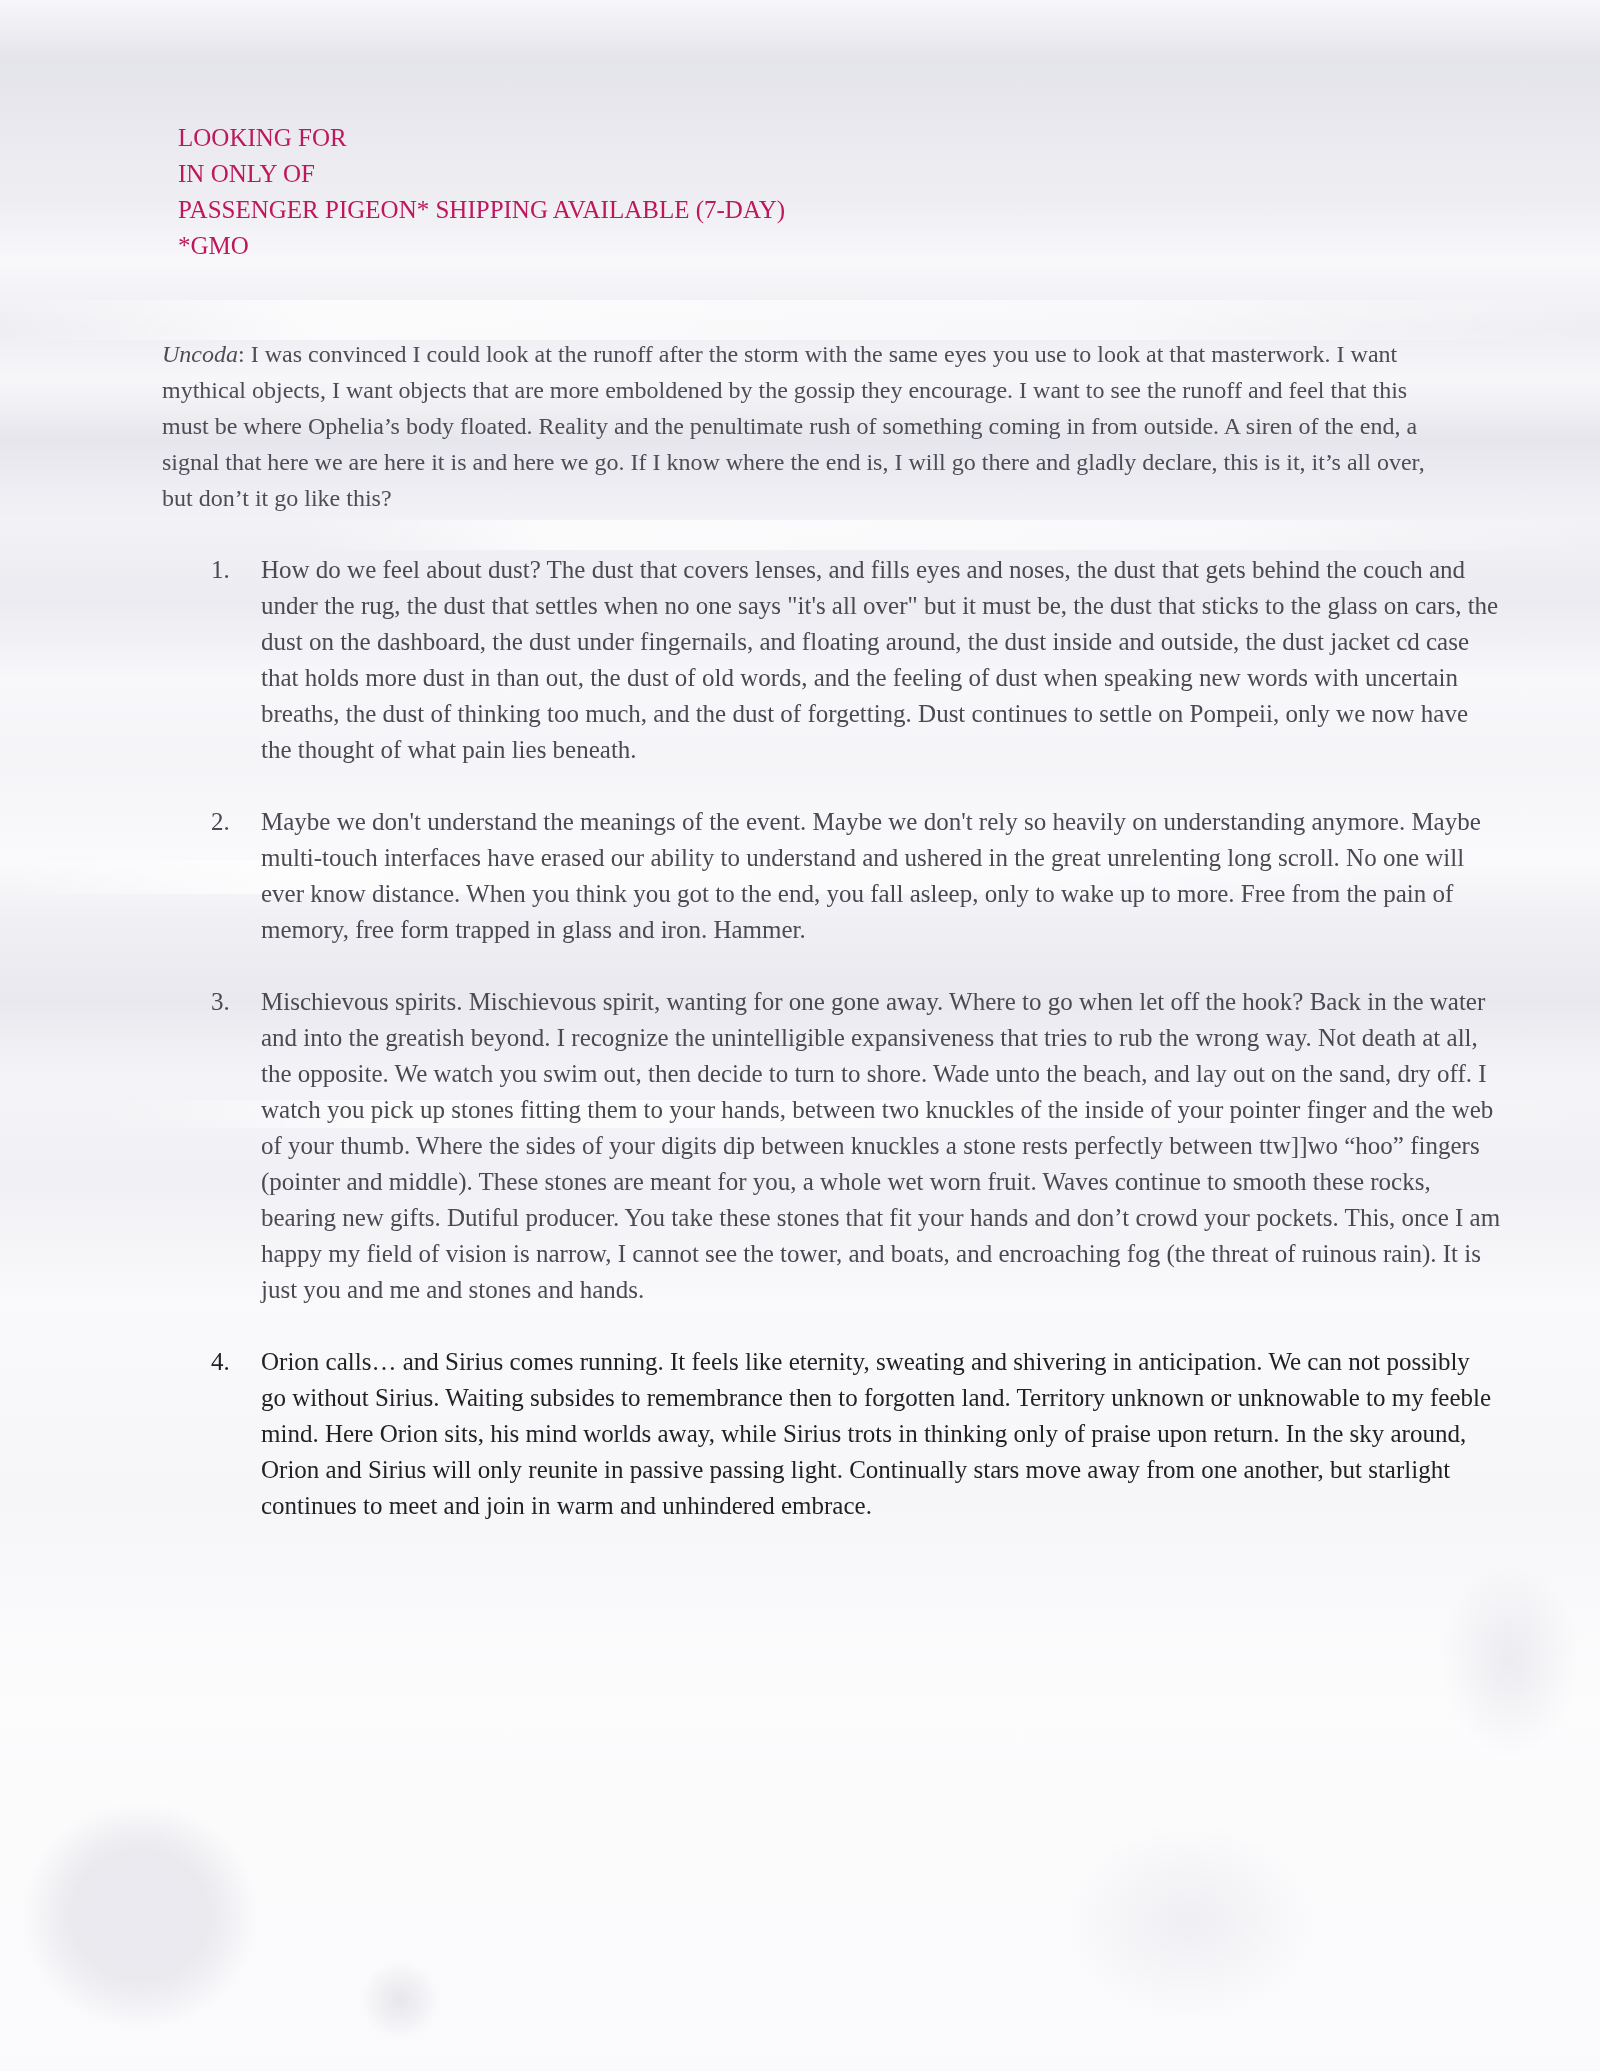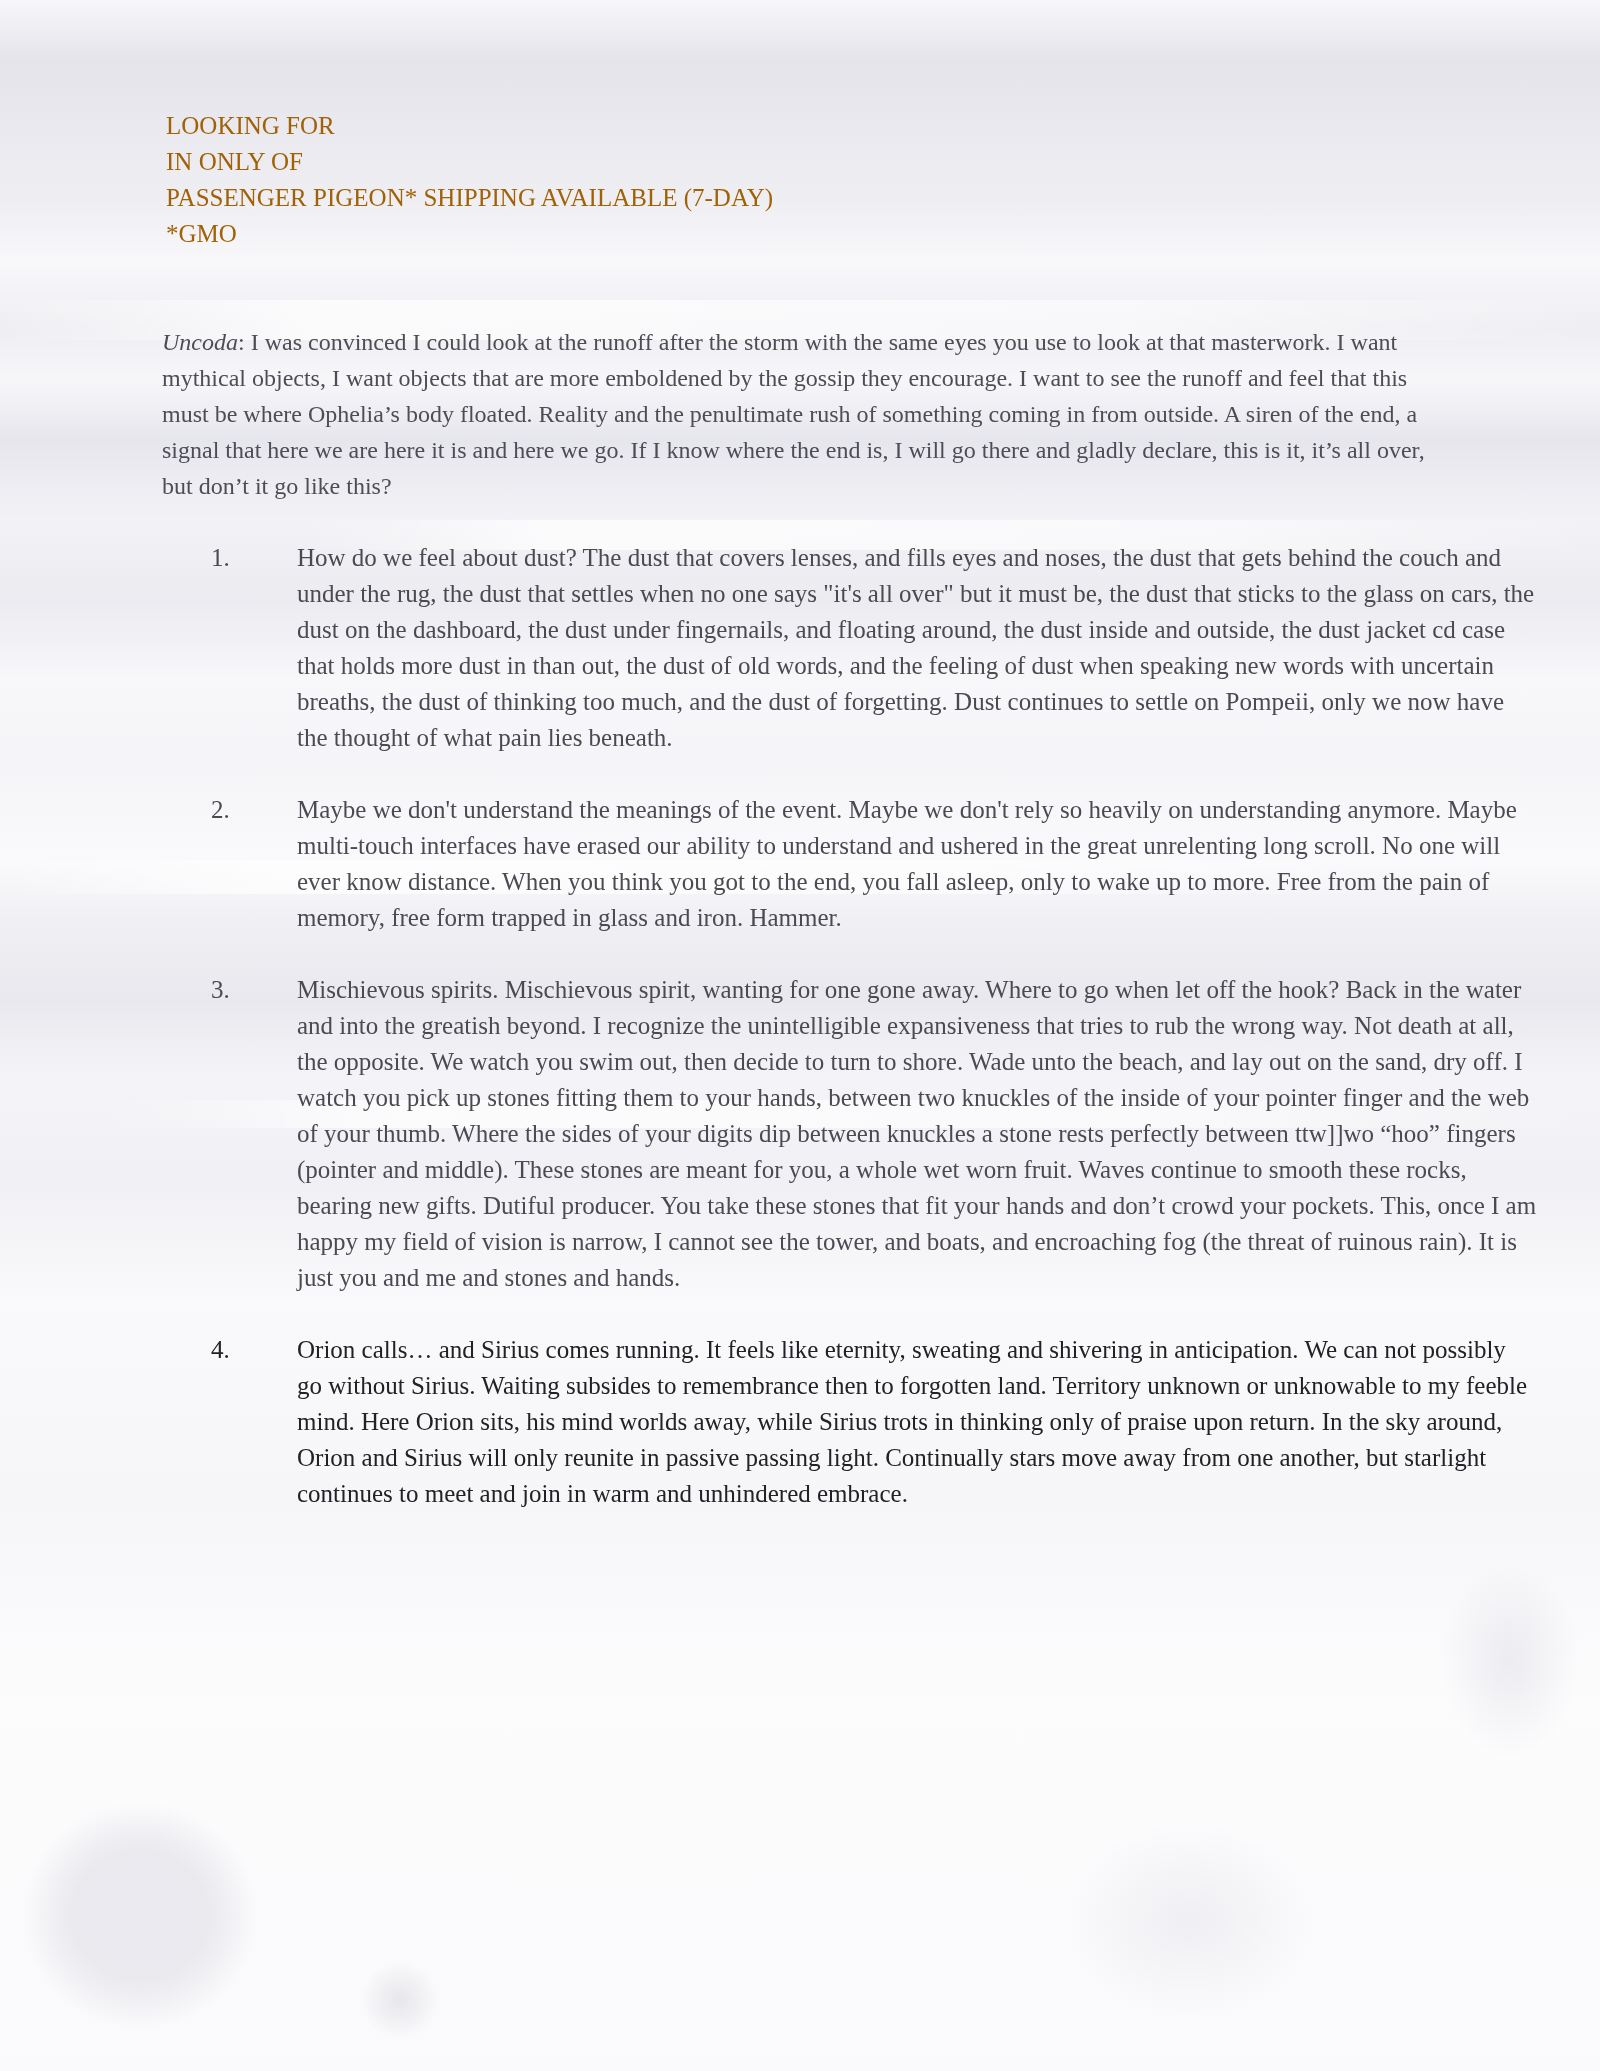--- a/index.html
+++ b/index.html
@@ -58,23 +58,23 @@
     .page {
       position: absolute;
       left: 162px;
       top: 104px;
       width: 1280px;
       z-index: 1;
     }
     .header-lines {
       font-size: 25px;
       line-height: 36px;
-      margin: 4px;
+      margin: 16px;
       padding: 0;
-      color: #a16207;
+      color: #be185d;
     }
     .header-lines div { white-space: nowrap; }
     .intro {
       margin-top: 72px;
       font-size: 24px;
       line-height: 36px;
       width: 1280px;
       color: #4d4d55;
     }
     .intro .speaker, .alt-heading .label { font-style: italic; }
@@ -98,21 +98,20 @@
       color: #4a4a52;
     }
     .alt-item .num {
       position: absolute;
       left: 49px;
       top: 0;
     }
     .alt-item .text {
       display: block;
       width: 1240px;
-      margin-left: 36px;
     }
     .alt-item.dark { color: #222226; }
   </style>
 </head>
 <body>
 
 <div class="bg"></div>
 <div class="stroke" style="left:0; top:300px; width:1600px; height:40px;"></div>
 <div class="stroke" style="left:300px; top:520px; width:1300px; height:30px;"></div>
 <div class="stroke" style="left:0; top:860px; width:1400px; height:34px;"></div>

